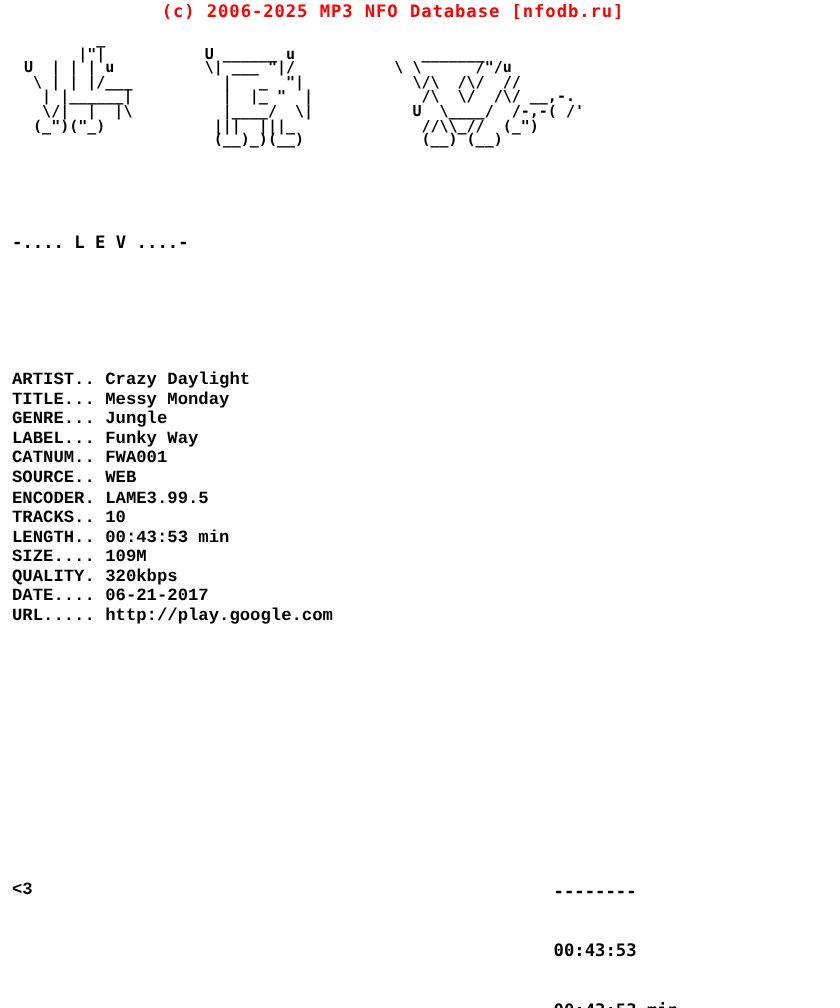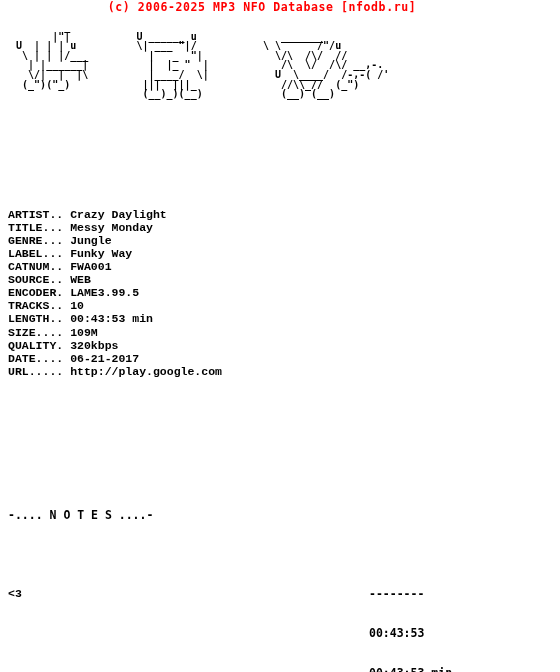--- a/index.html
+++ b/index.html
@@ -96,28 +96,28 @@
         |"|           U ______ u              _______               
   U  | | | u          \| ___ "|/           \ \      /"/u            
    \ | | |/___          |   _  "|            \/\  /\/  //            
     | |______|          |  |_ "  |            /\  \/  /\/ __,-.      
     \/|  |  |\          |____/  \|           U  \____/  /-,-( /'     
    (_")("_)            |||  |||_              //\\_//  (_")          
                        (__)_)(__)             (__) (__)              </pre>
 
   <div id="nfo-body">
 
+    <div class="sep-head">-.... L E V ....-</div>
     <div class="blank"> </div>
 
     <div id="release-fields"><div class="nfo-line"><span>ARTIST..</span><span> </span><span>Crazy Daylight</span></div><div class="nfo-line"><span>TITLE...</span><span> </span><span>Messy Monday</span></div><div class="nfo-line"><span>GENRE...</span><span> </span><span>Jungle</span></div><div class="nfo-line"><span>LABEL...</span><span> </span><span>Funky Way</span></div><div class="nfo-line"><span>CATNUM..</span><span> </span><span>FWA001</span></div><div class="nfo-line"><span>SOURCE..</span><span> </span><span>WEB</span></div><div class="nfo-line"><span>ENCODER.</span><span> </span><span>LAME3.99.5</span></div><div class="nfo-line"><span>TRACKS..</span><span> </span><span>10</span></div><div class="nfo-line"><span>LENGTH..</span><span> </span><span>00:43:53 min</span></div><div class="nfo-line"><span>SIZE....</span><span> </span><span>109M</span></div><div class="nfo-line"><span>QUALITY.</span><span> </span><span>320kbps</span></div><div class="nfo-line"><span>DATE....</span><span> </span><span>06-21-2017</span></div><div class="nfo-line"><span>URL.....</span><span> </span><span>http://play.google.com</span></div></div>
 
     <div class="blank"> </div>
     <div class="blank"> </div>
 
-    <div class="sep-head">-.... N O T E S ....-</div>
     <div class="blank"> </div>
     <div class="nfo-line">&lt;3</div>
 
     
     
     
     
 
     
 

